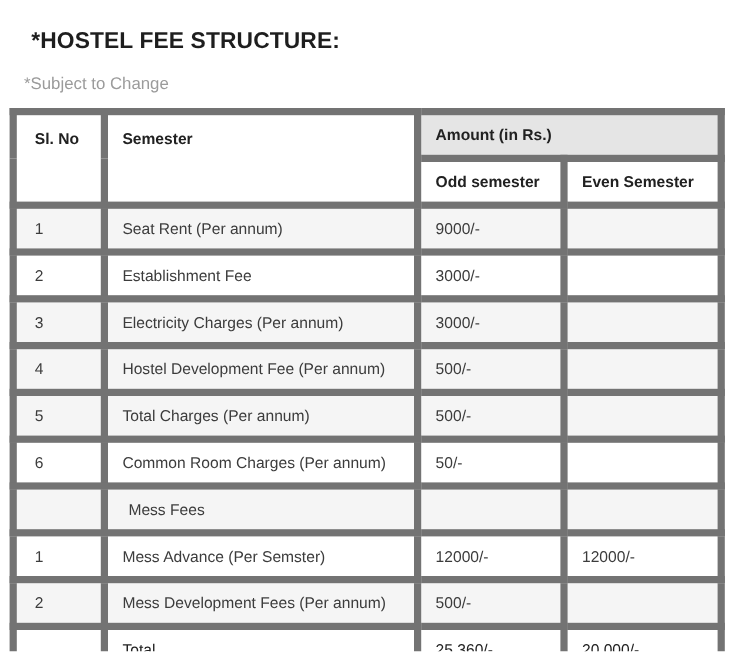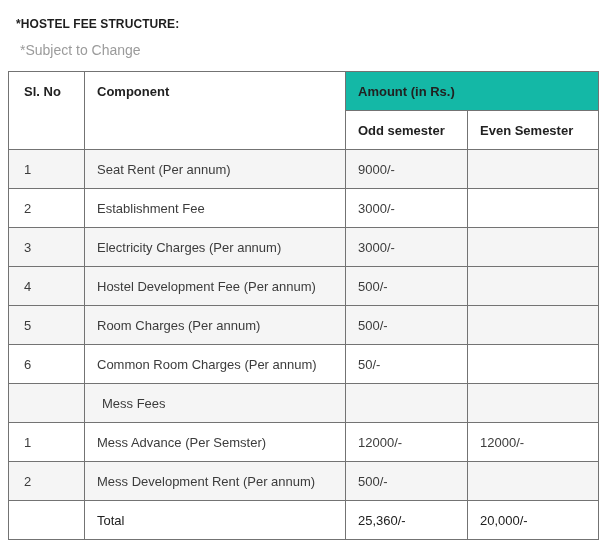--- a/index.html
+++ b/index.html
@@ -10,66 +10,66 @@
   }
   .page {
     width: 608px;
     height: 543px;
     box-sizing: border-box;
     padding: 8px 0 0 8px;
     background: #ffffff;
     overflow: hidden;
   }
   .page-title {
-    font-size: 12px;
+    font-size: 19px;
     font-weight: 700;
     color: #1e1e1e;
     line-height: 17px;
-    margin: 8px;
+    margin: 18px;
     letter-spacing: 0.1px;
   }
   .page-subtitle {
     font-size: 14px;
     font-weight: 400;
     color: #9b9b9b;
     line-height: 17px;
     margin: 9px 0 0 12px;
   }
   table.fee-table {
     margin-top: 12px;
     border-collapse: collapse;
     table-layout: fixed;
     width: 590px;
   }
   .fee-table col.c1 { width: 76px; }
   .fee-table col.c2 { width: 261px; }
   .fee-table col.c3 { width: 122px; }
   .fee-table col.c4 { width: 131px; }
   .fee-table th, .fee-table td {
-    border: 1px solid #737373;
+    border: 6px solid #737373;
     height: 39px;
     box-sizing: border-box;
     padding: 0 4px 0 12px;
     font-size: 13px;
     text-align: left;
     vertical-align: middle;
     overflow: hidden;
     white-space: nowrap;
   }
   .fee-table th {
     font-weight: 700;
     color: #212121;
     background: #ffffff;
   }
   .fee-table th.span-rows {
     vertical-align: top;
     padding-top: 12px;
   }
   .fee-table th.col-slno, .fee-table td.col-slno { padding-left: 15px; }
-  .fee-table th.amount-group { background: #14b8a6; }
+  .fee-table th.amount-group { background: #e5e5e5; }
   .fee-table td {
     font-weight: 400;
     color: #3c3c3c;
   }
   tr.shaded td { background: #f5f5f5; }
   tr.plain td { background: #ffffff; }
   td.indent { padding-left: 17px; }
   tr.total-row td {
     font-weight: 400;
     color: #212121;
@@ -85,21 +85,21 @@
   <table class="fee-table">
     <colgroup>
       <col class="c1">
         <col class="c2">
         <col class="c3">
         <col class="c4">
     </colgroup>
     <thead>
       <tr>
         <th class="col-slno span-rows" rowspan="2">Sl. No</th>
-        <th class="span-rows" rowspan="2">Component</th>
+        <th class="span-rows" rowspan="2">Semester</th>
         <th class="amount-group" colspan="2">Amount (in Rs.)</th>
       </tr>
       <tr>
         <th>Odd semester</th>
         <th>Even Semester</th>
       </tr>
     </thead>
     <tbody>
       <tr class="shaded">
         <td class="col-slno">1</td>
@@ -120,21 +120,21 @@
         <td></td>
       </tr>
       <tr class="shaded">
         <td class="col-slno">4</td>
         <td>Hostel Development Fee (Per annum)</td>
         <td>500/-</td>
         <td></td>
       </tr>
       <tr class="shaded">
         <td class="col-slno">5</td>
-        <td>Room Charges (Per annum)</td>
+        <td>Total Charges (Per annum)</td>
         <td>500/-</td>
         <td></td>
       </tr>
       <tr class="plain">
         <td class="col-slno">6</td>
         <td>Common Room Charges (Per annum)</td>
         <td>50/-</td>
         <td></td>
       </tr>
       <tr class="shaded">
@@ -144,21 +144,21 @@
         <td></td>
       </tr>
       <tr class="plain">
         <td class="col-slno">1</td>
         <td>Mess Advance (Per Semster)</td>
         <td>12000/-</td>
         <td>12000/-</td>
       </tr>
       <tr class="shaded">
         <td class="col-slno">2</td>
-        <td>Mess Development Rent (Per annum)</td>
+        <td>Mess Development Fees (Per annum)</td>
         <td>500/-</td>
         <td></td>
       </tr>
       <tr class="plain total-row">
         <td class="col-slno"></td>
         <td>Total</td>
         <td>25,360/-</td>
         <td>20,000/-</td>
       </tr>
     </tbody>

